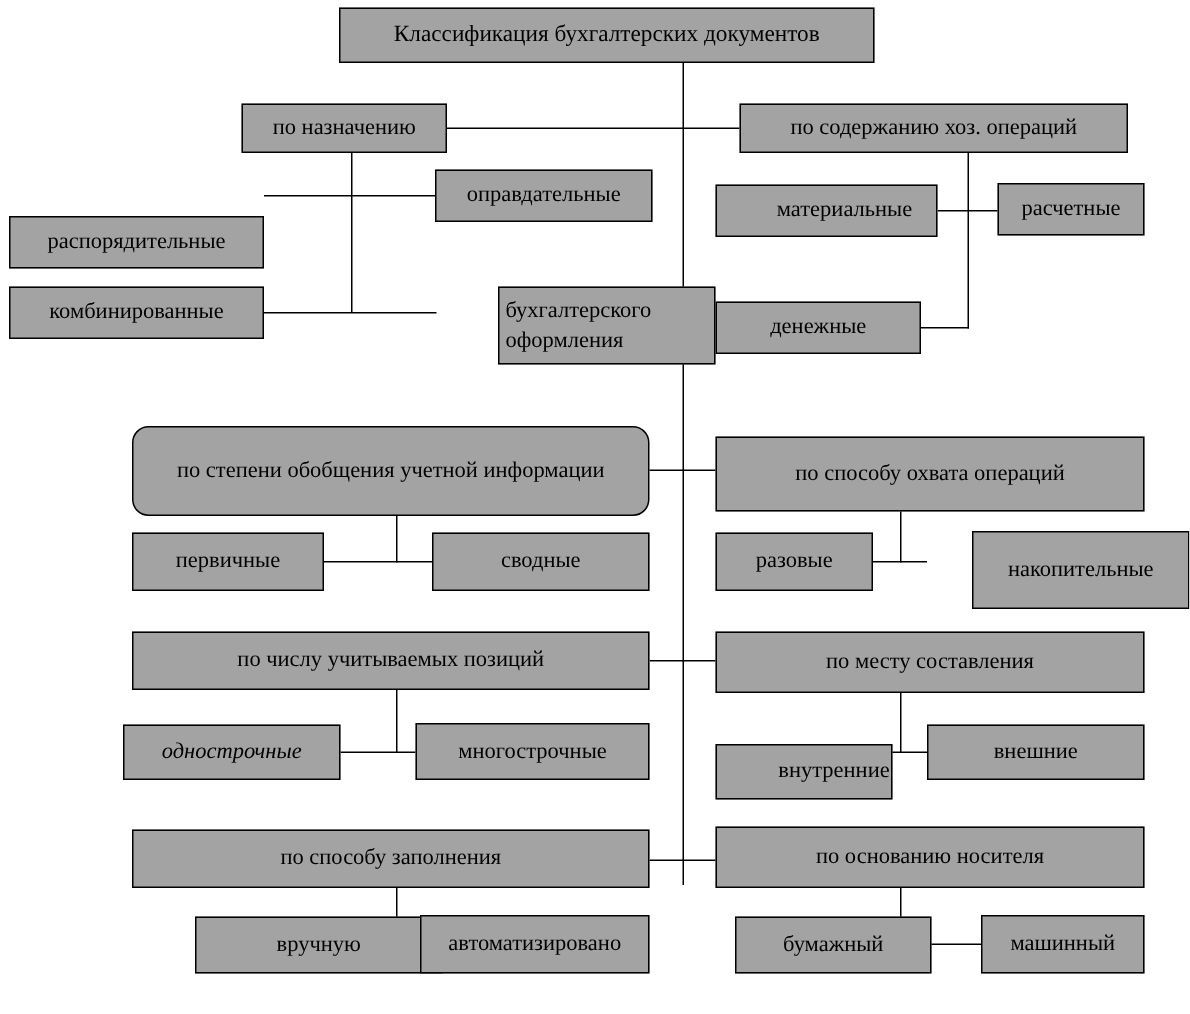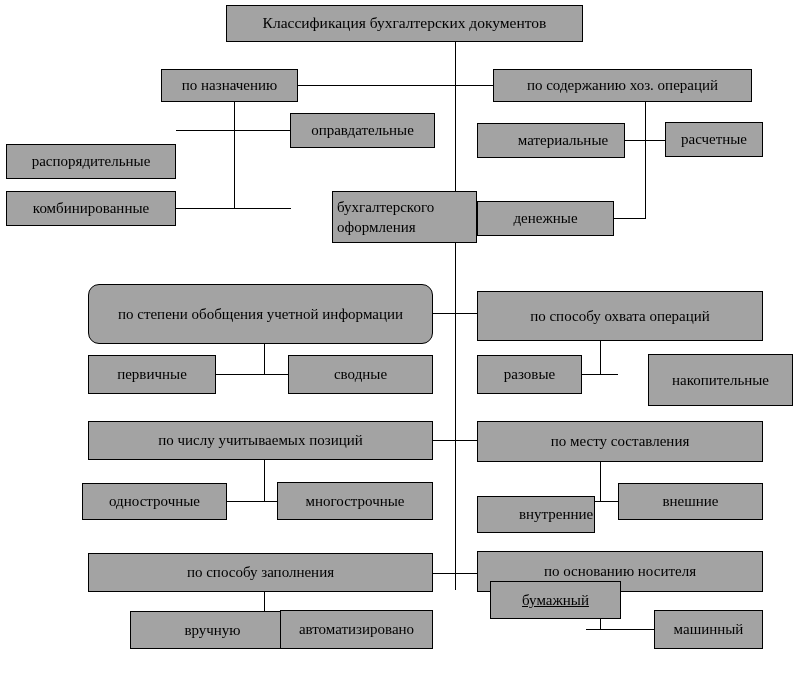--- a/index.html
+++ b/index.html
@@ -94,28 +94,28 @@
 
   <div class="node" style="left:88px; top:284px; width:345px; height:60px;border-radius:11px;">по степени обобщения учетной информации</div>
   <div class="node" style="left:88px; top:355px; width:128px; height:39px;">первичные</div>
   <div class="node" style="left:288px; top:355px; width:145px; height:39px;">сводные</div>
 
   <div class="node" style="left:477px; top:291px; width:286px; height:50px;">по способу охвата операций</div>
   <div class="node" style="left:477px; top:355px; width:105px; height:39px;">разовые</div>
   <div class="node" style="left:648px; top:354px; width:145px; height:52px;">накопительные</div>
 
   <div class="node" style="left:88px; top:421px; width:345px; height:39px;">по числу учитываемых позиций</div>
-  <div class="node" style="left:82px; top:483px; width:145px; height:37px;">однострочные</div>
+  <div class="node" style="left:82px; top:483px; width:145px; height:37px;font-style:italic;">однострочные</div>
   <div class="node" style="left:277px; top:482px; width:156px; height:38px;">многострочные</div>
 
   <div class="node" style="left:477px; top:421px; width:286px; height:41px;">по месту составления</div>
   <div class="node" style="left:477px; top:496px; width:118px; height:37px;padding-left:44px;">внутренние</div>
   <div class="node" style="left:618px; top:483px; width:145px; height:37px;">внешние</div>
 
   <div class="node" style="left:88px; top:553px; width:345px; height:39px;">по способу заполнения</div>
   <div class="node" style="left:82px; top:611px; width:165px; height:38px;margin-left:48px;">вручную</div>
   <div class="node" style="left:280px; top:610px; width:153px; height:39px;">автоматизировано</div>
 
   <div class="node" style="left:477px; top:551px; width:286px; height:41px;">по основанию носителя</div>
-  <div class="node" style="left:490px; top:581px; width:131px; height:38px;text-decoration:underline;">бумажный</div>
+  <div class="node" style="left:490px; top:611px; width:131px; height:38px;">бумажный</div>
   <div class="node" style="left:654px; top:610px; width:109px; height:39px;">машинный</div>
 
 </div>
 
 </body></html>

